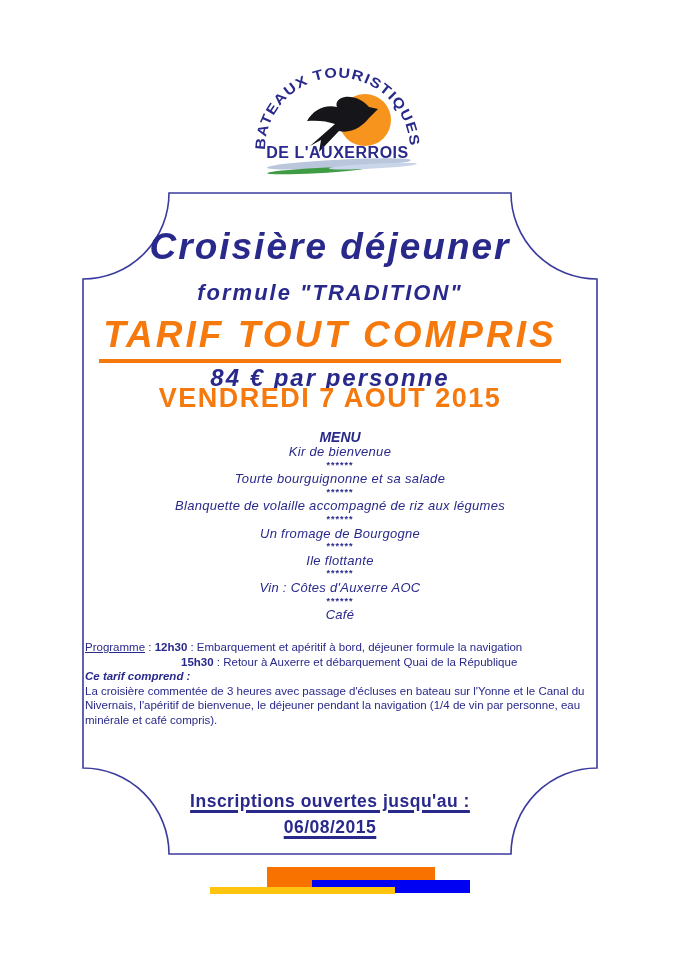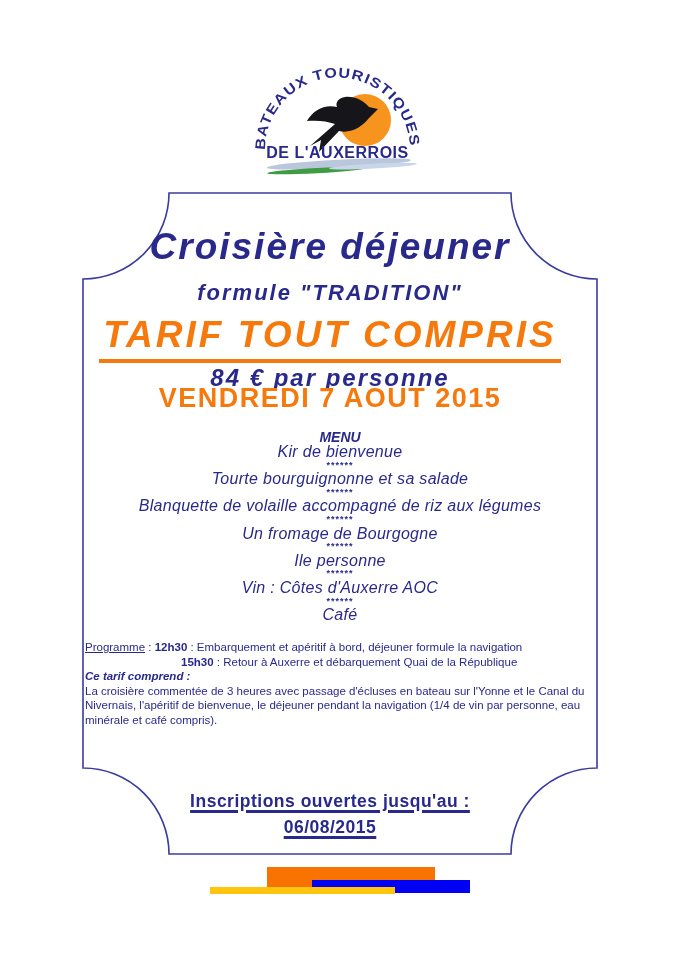--- a/index.html
+++ b/index.html
@@ -32,21 +32,21 @@
   .title{top:226px; font-size:37px; font-weight:bold; font-style:italic; letter-spacing:2px;}
   .subtitle{top:280px; font-size:22px; font-weight:bold; font-style:italic; letter-spacing:2px;}
   .tarif-wrap{top:314px;}
   .tarif{display:inline-block; color:var(--orange); font-size:37px; font-weight:bold; font-style:italic;
          letter-spacing:3px; border-bottom:4px solid var(--orange); padding:0 4px 3px 4px;}
   .price{top:364px; font-size:24px; font-weight:bold; font-style:italic; letter-spacing:2px;}
   .date{top:383px; color:var(--orange); font-size:27px; font-weight:bold; letter-spacing:1.5px;}
   
   .menu{position:absolute; left:0; top:430px; width:680px; text-align:center; line-height:13.6px;}
   .menu-heading{font-size:14px; font-weight:bold; font-style:italic; line-height:15px;}
-  .menu-item{font-size:16px; font-style:italic; letter-spacing:0.3px;}
+  .menu-item{font-size:13px; font-style:italic; letter-spacing:0.3px;}
   .menu-sep{font-size:9px; font-weight:bold; letter-spacing:1px;}
   
   .programme{position:absolute; left:85px; top:640px; width:508px; font-size:11.5px; line-height:14.6px; text-align:left;}
   .prog-label{text-decoration:underline;margin-top:43px;}
   .prog-line2{padding-left:96px;}
   .bold{font-weight:bold;}
   .boldital{font-weight:bold; font-style:italic;}
   
   .inscriptions{top:789px; line-height:25.5px; white-space:normal;}
   .inscriptions .u{font-size:17.5px; font-weight:bold; text-decoration:underline;
@@ -101,21 +101,21 @@
     <div class="menu-heading">MENU</div>
     <div id="menu-list">
         <div class="menu-item">Kir de bienvenue</div>
         <div class="menu-sep">******</div>
         <div class="menu-item">Tourte bourguignonne et sa salade</div>
         <div class="menu-sep">******</div>
         <div class="menu-item">Blanquette de volaille accompagné de riz aux légumes</div>
         <div class="menu-sep">******</div>
         <div class="menu-item">Un fromage de Bourgogne</div>
         <div class="menu-sep">******</div>
-        <div class="menu-item">Ile personne</div>
+        <div class="menu-item">Ile flottante</div>
         <div class="menu-sep">******</div>
         <div class="menu-item">Vin : Côtes d'Auxerre AOC</div>
         <div class="menu-sep">******</div>
         <div class="menu-item">Café</div>
       </div>
   </div>
 
   <div class="programme">
     <div>
       <span class="prog-label">Programme</span><span> : </span><span class="bold">12h30</span><span> : Embarquement et apéritif à bord, déjeuner formule la navigation</span>

